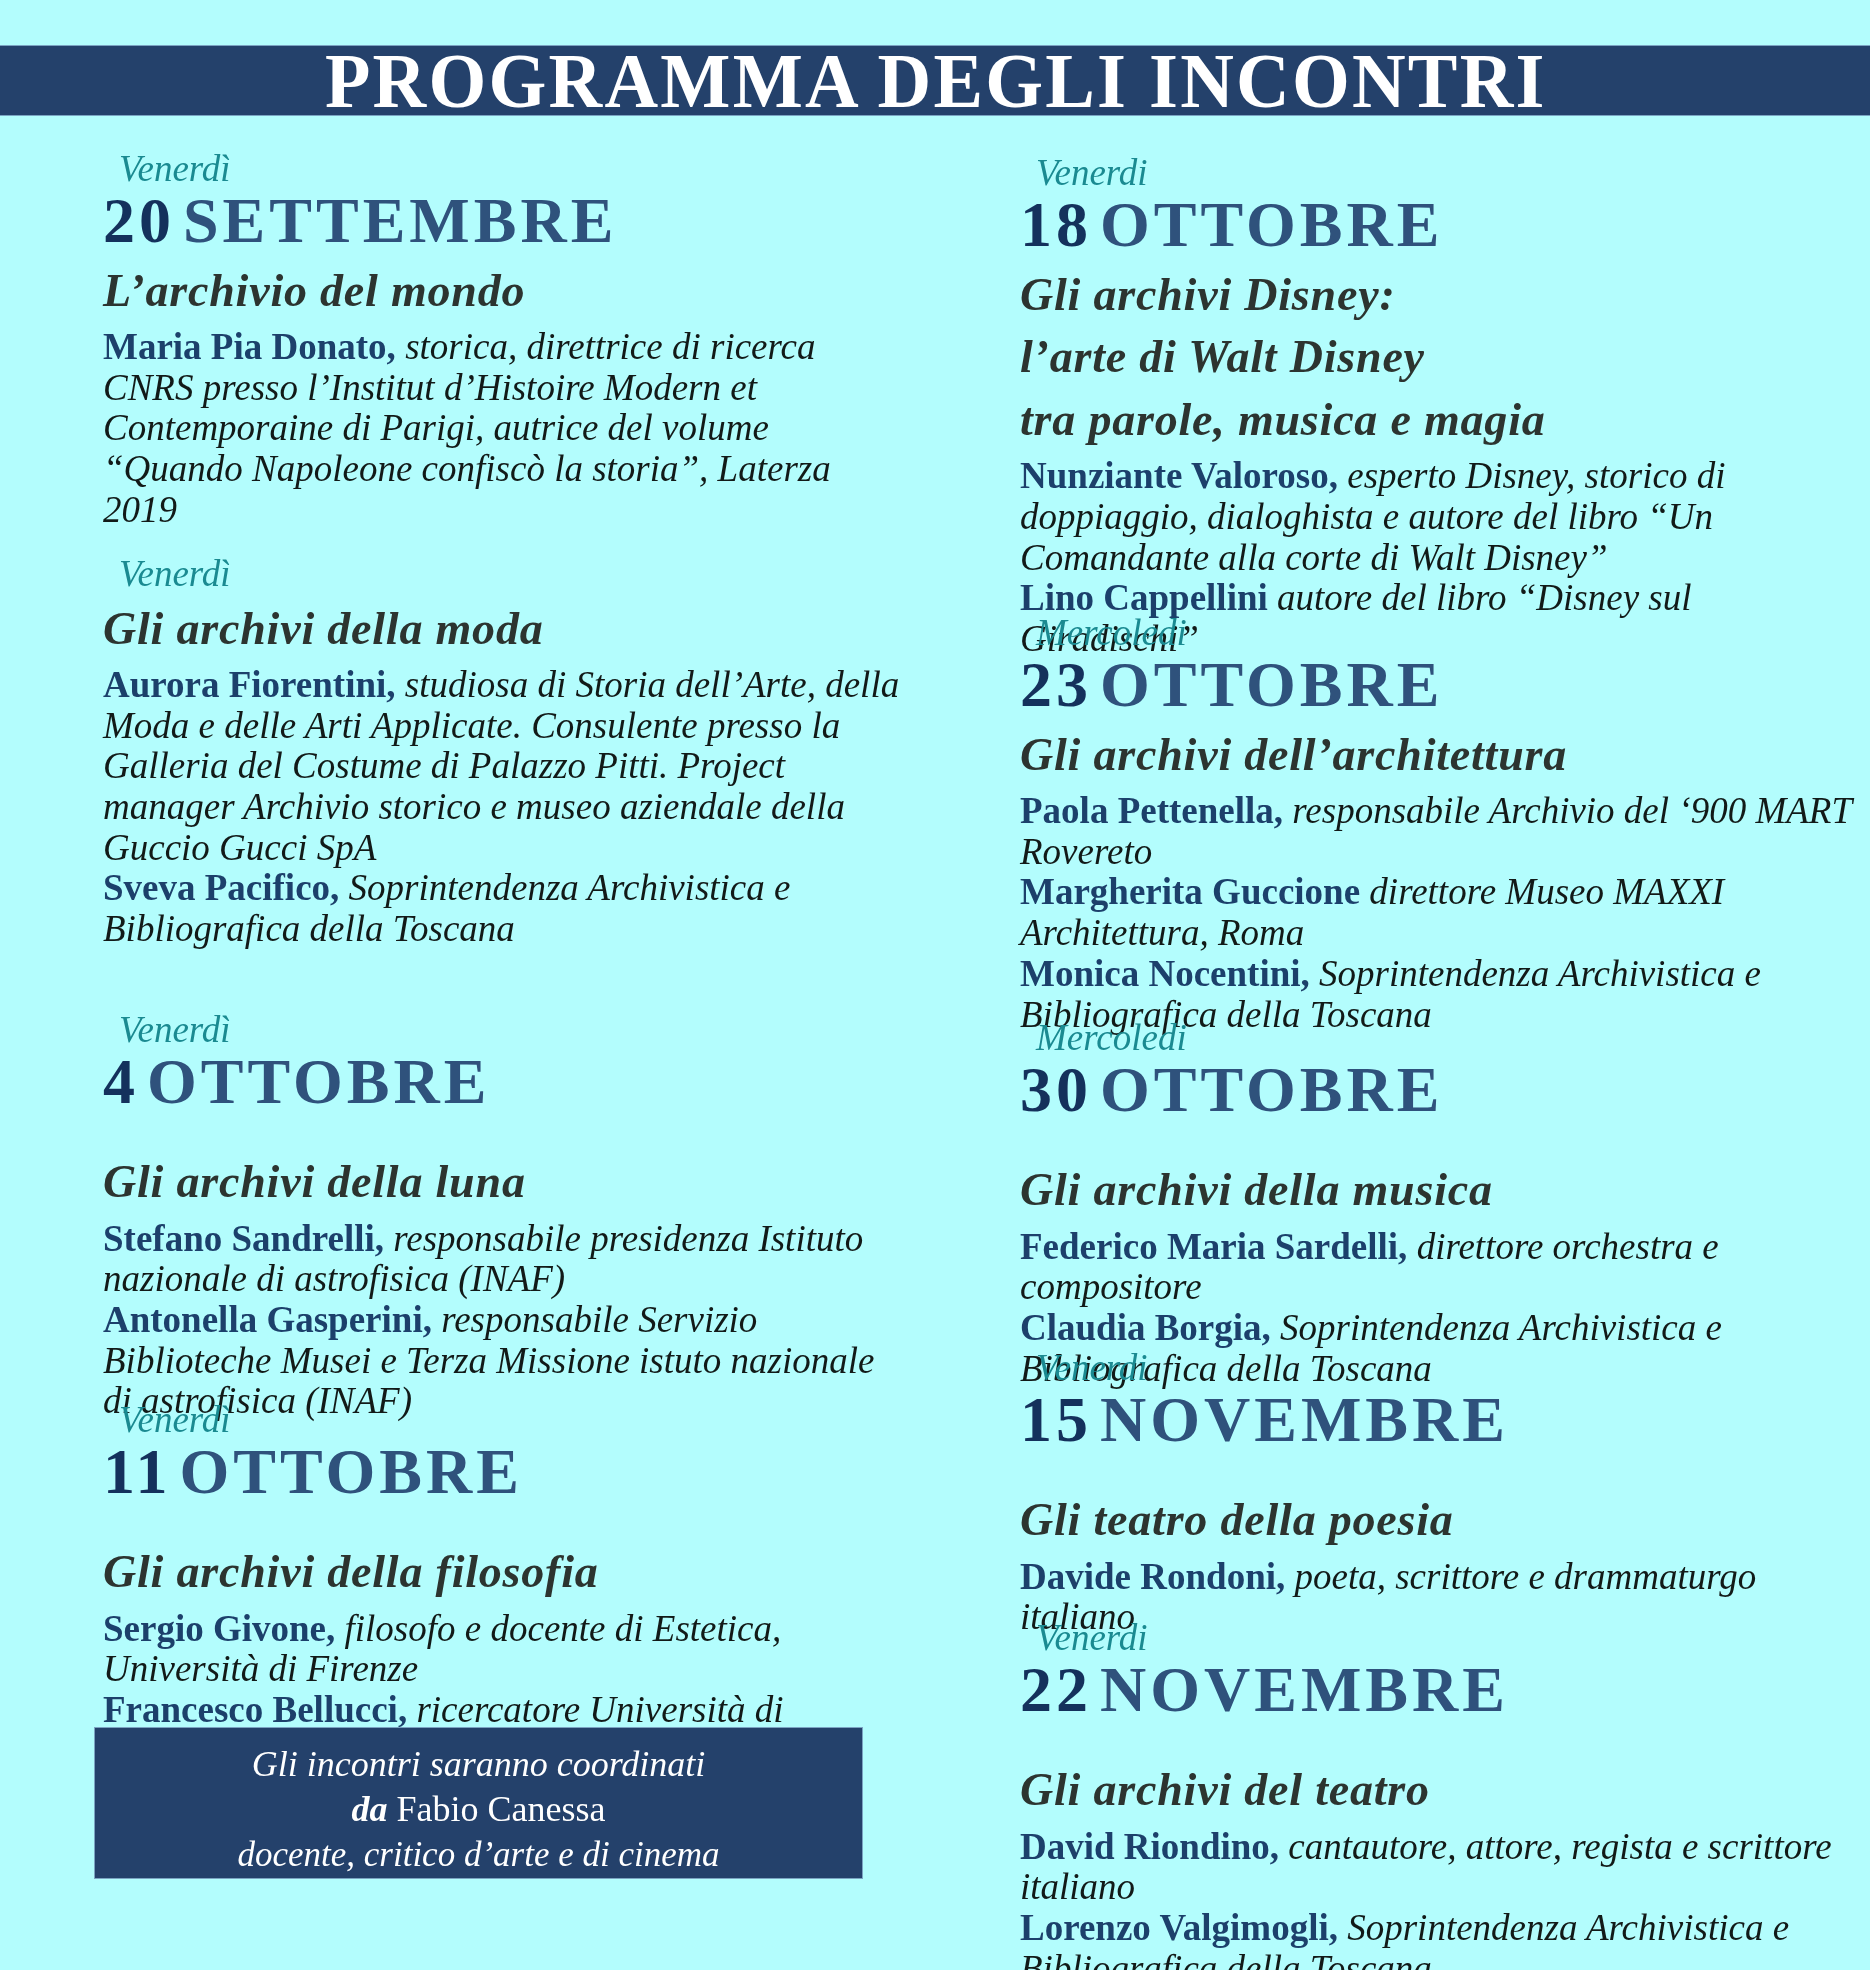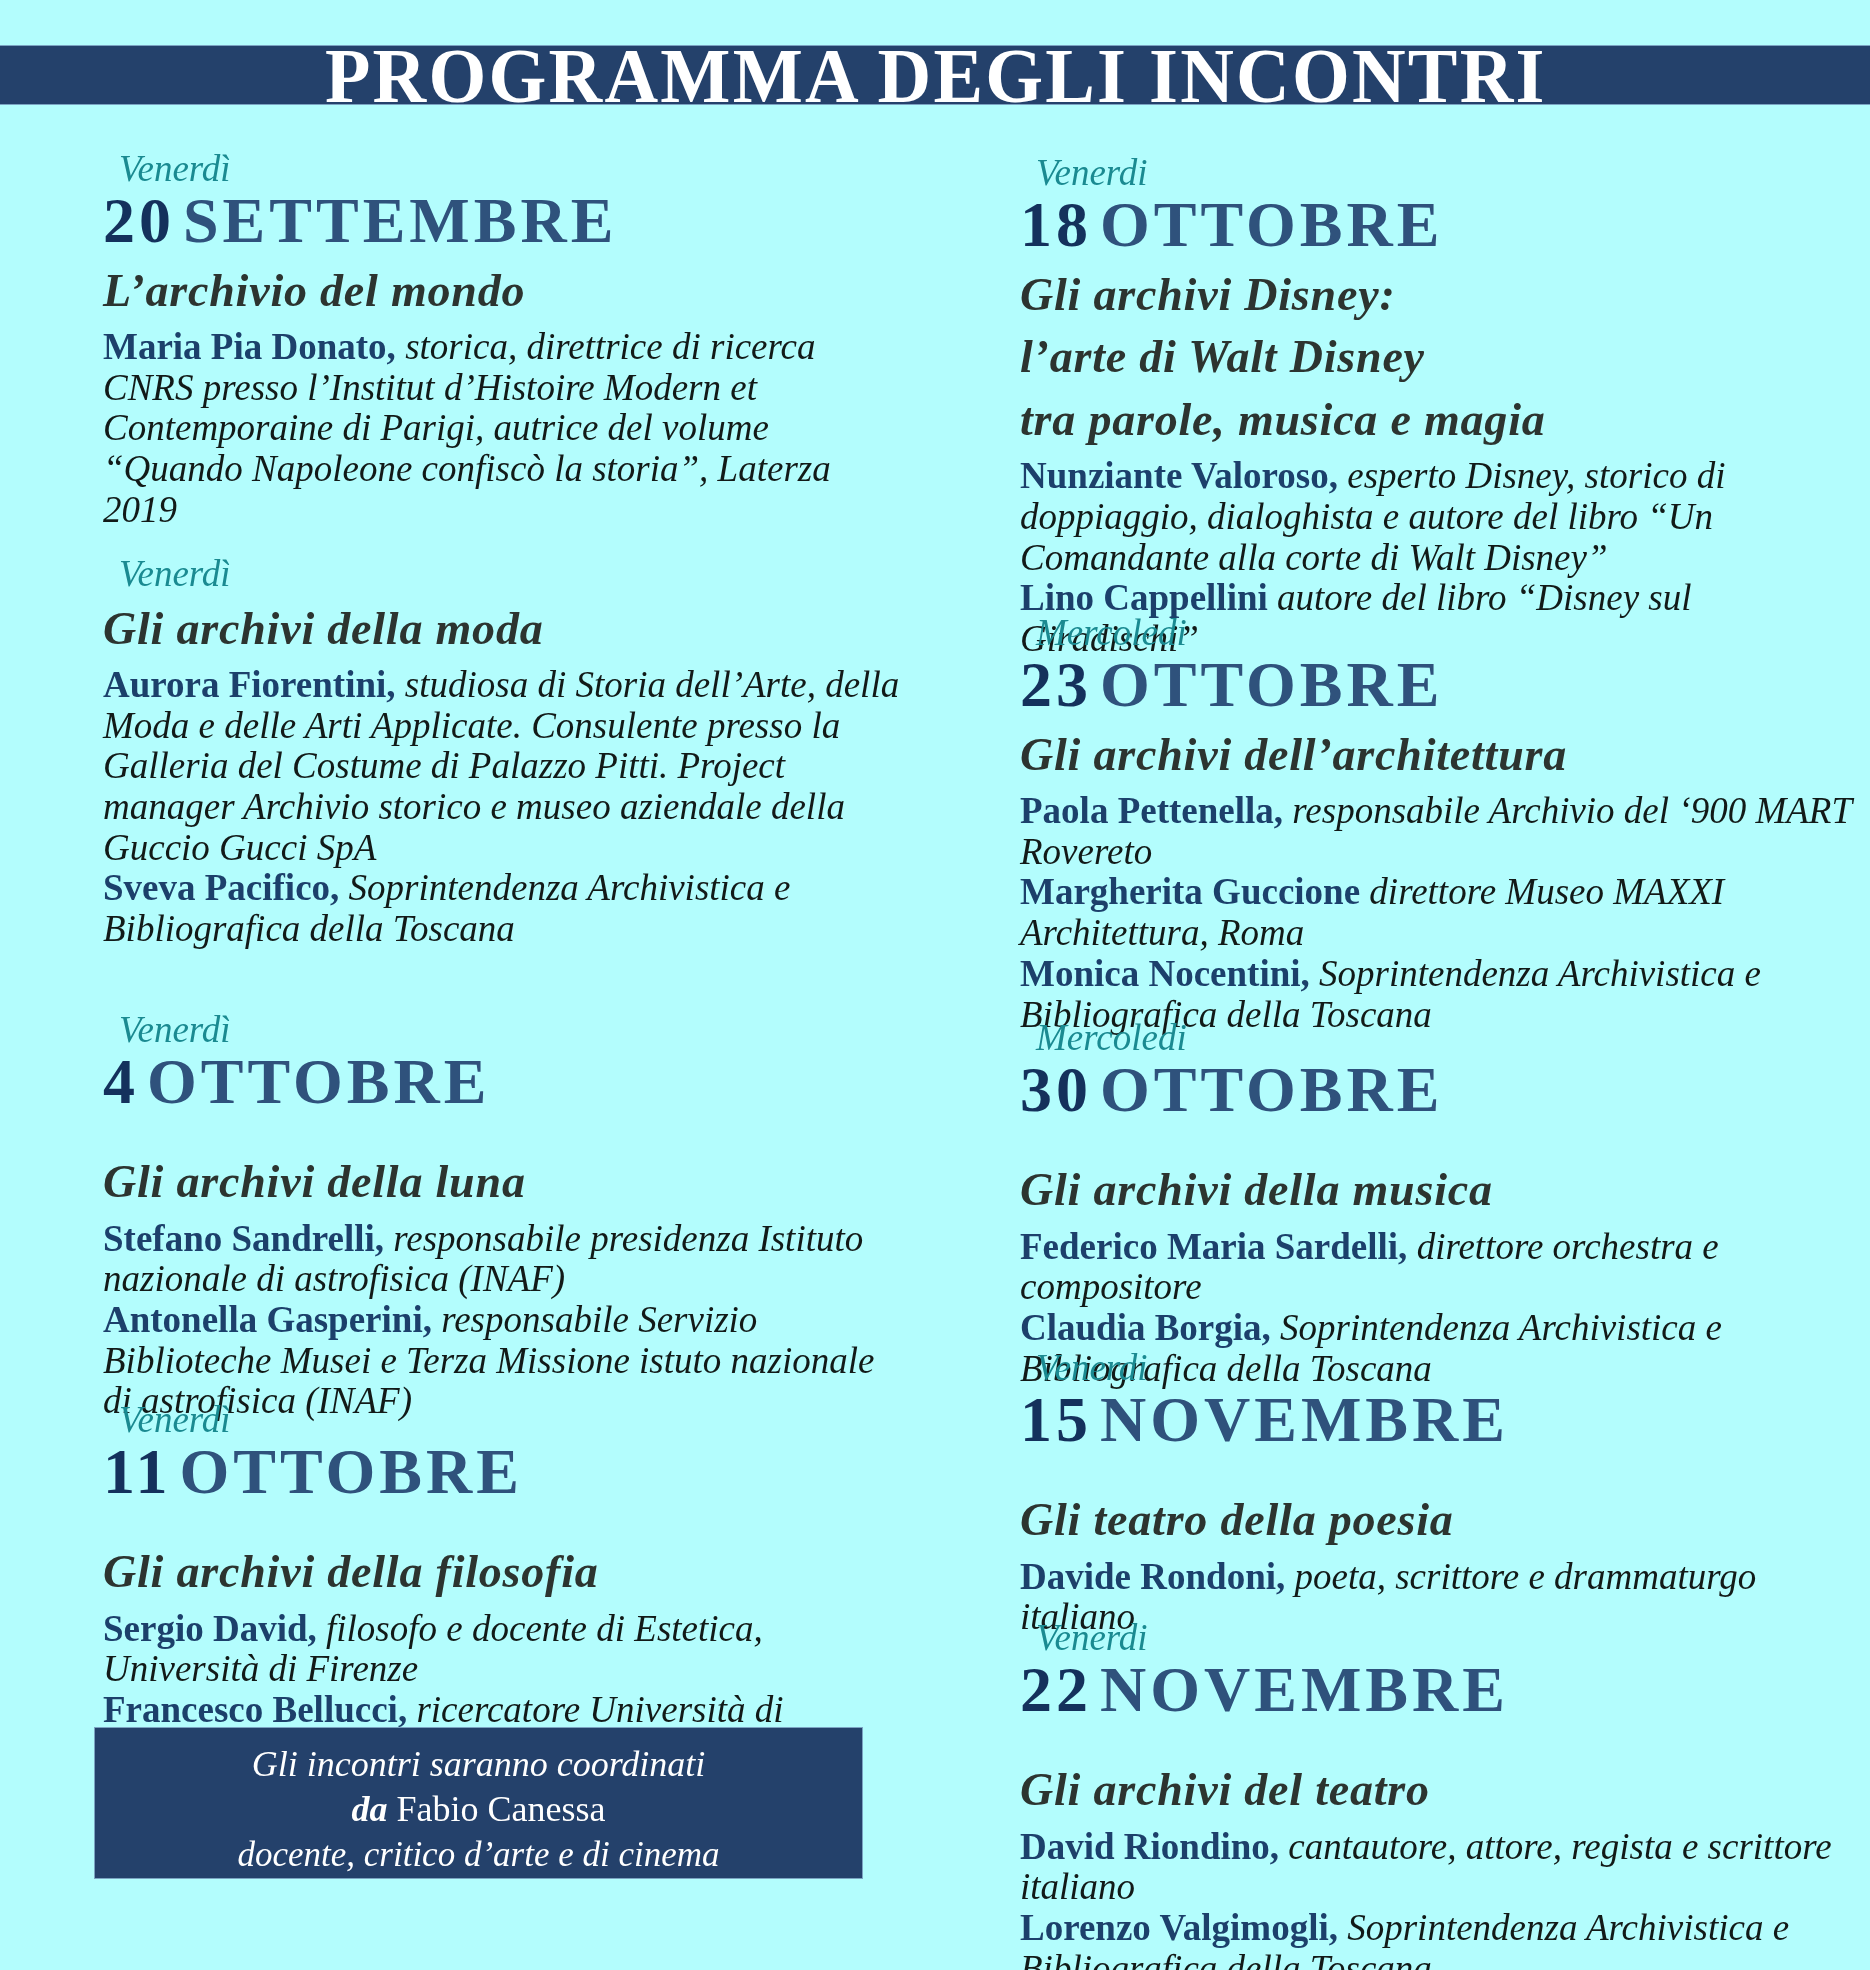--- a/index.html
+++ b/index.html
@@ -5,21 +5,21 @@
   html,body{margin:0;padding:0;}
   body{
     width:1871px;height:1970px;
     position:relative;
     background:#b3fdfd;
     font-family:"Liberation Serif", serif;
     overflow:hidden;
   }
   
   .band{
-    position:absolute;left:0;top:45px;width:1871px;height:60px;
+    position:absolute;left:0;top:45px;width:1871px;height:71px;
     background:#24416b;
     border-top:1.6px solid #7ba4c2;
     border-bottom:1.6px solid #7ba4c2;
     box-sizing:border-box;
     display:flex;align-items:center;justify-content:center;
   }
   .band h1{
     margin:0;
     color:#ffffff;
     font-size:79px;
@@ -145,21 +145,21 @@
         <p class="speaker"><span class="name">Antonella Gasperini,</span><span class="desc"> responsabile Servizio Biblioteche Musei e Terza Missione istuto nazionale di astrofisica (INAF)</span></p>
       </div>
     </article>
     <article class="event">
       <div class="day">Venerdì</div>
       <div class="date"><span class="num">11</span><span class="month">OTTOBRE</span></div>
       <div class="titles">
         <div class="title-line">Gli archivi della filosofia</div>
       </div>
       <div class="speakers">
-        <p class="speaker"><span class="name">Sergio David,</span><span class="desc"> filosofo e docente di Estetica, Università di Firenze</span></p>
+        <p class="speaker"><span class="name">Sergio Givone,</span><span class="desc"> filosofo e docente di Estetica, Università di Firenze</span></p>
         <p class="speaker"><span class="name">Francesco Bellucci,</span><span class="desc"> ricercatore Università di Bologna</span></p>
       </div>
     </article>
   </section>
 <section class="column column-right">
     <article class="event">
       <div class="day">Venerdi</div>
       <div class="date"><span class="num">18</span><span class="month">OTTOBRE</span></div>
       <div class="titles">
         <div class="title-line">Gli archivi Disney:</div>

